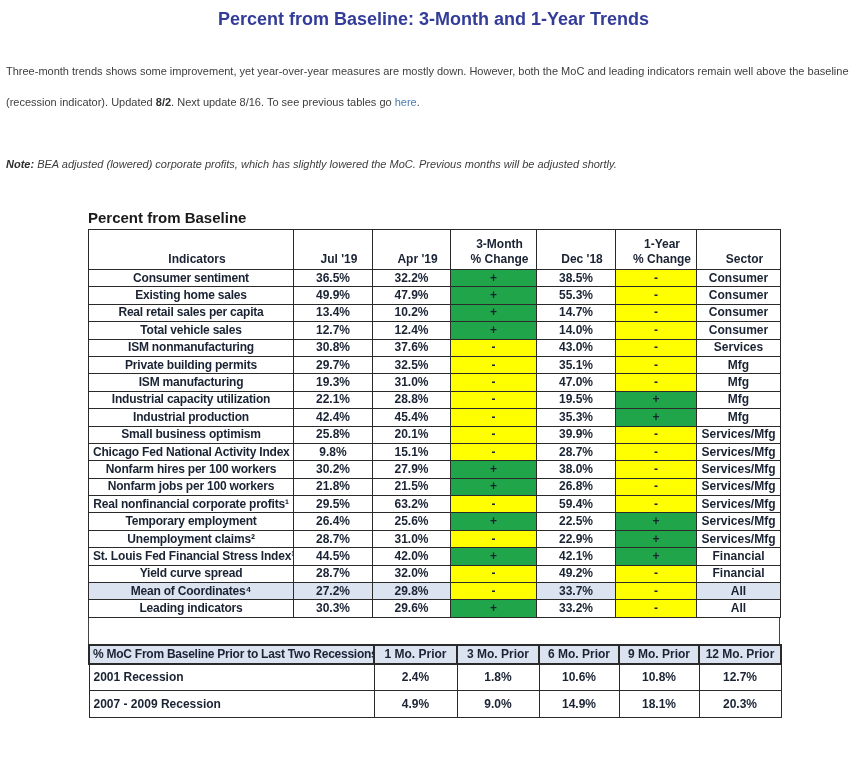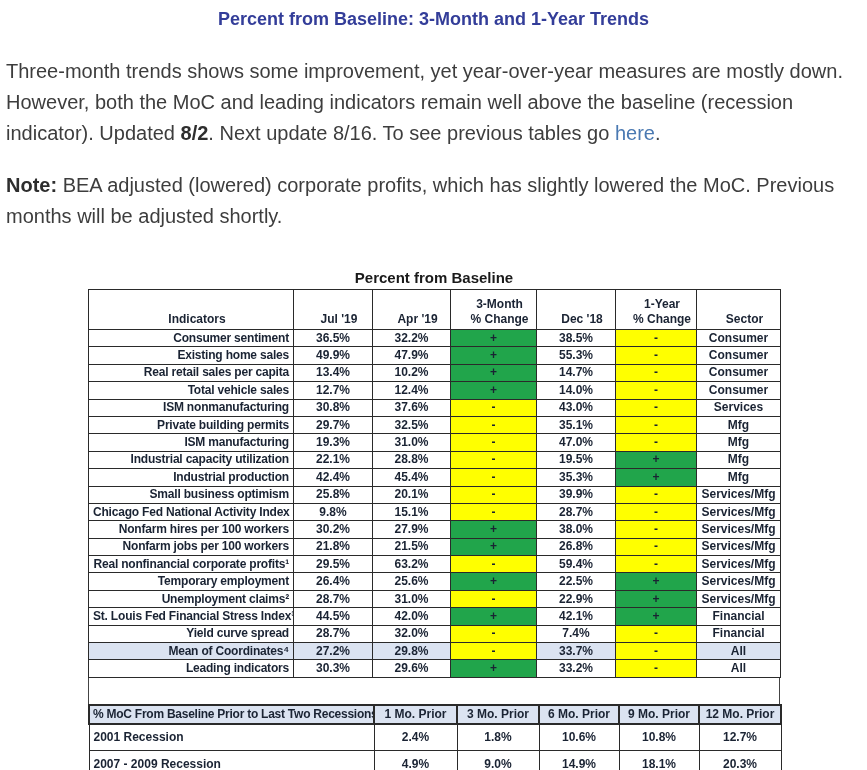--- a/index.html
+++ b/index.html
@@ -20,32 +20,31 @@
   }
   .page-title{
     margin:9px 0 0 0;
     text-align:center;
     font-size:18px;
     font-weight:bold;
     color:var(--title-color);
   }
   .para{
     margin:26px 6px 0 6px;
-    font-size:20px;
+    font-size:11px;
     line-height:31px;
     color:var(--body-text);
   }
   .para b{color:#2e2e2e;}
   .para a{color:var(--link-color);text-decoration:none;cursor:pointer;}
-  .note{margin-top:21px;}
+  .note{margin-top:31px;font-style:italic;}
   .tbl-title{
-    margin:37px 0 3px 0;
+    margin:29px 0 3px 0;
     width:692px;
     margin-left:88px;
-    text-align:center;
     font-size:15px;
     font-weight:bold;
     color:#1a1a1a;
   }
   table{
     border-collapse:collapse;
     table-layout:fixed;
     margin-left:88px;
     width:692px;
     font-size:12px;
@@ -65,21 +64,21 @@
   }
   #main-table td{
     border:1px solid #2a2a2a;
     height:17.4px;
     padding:0 4px;
     text-align:center;
     white-space:nowrap;
     overflow:hidden;
     line-height:15px;
   }
-  #main-table td.ind{text-align:right;letter-spacing:-0.2px;}
+  #main-table td.ind{text-align:center;letter-spacing:-0.2px;}
   td.pos{background:var(--pos);}
   td.neg{background:var(--neg);}
   tr.hl td{background:var(--hl);border-top:2px solid #000;border-bottom:2px solid #000;}
   tr.hl td.neg{background:var(--neg);}
   tr.hl td:first-child{border-left:2px solid #000;}
   tr.hl td:last-child{border-right:2px solid #000;}
   .tbl-gap{
     width:692px;margin-left:88px;height:26px;
     border-left:1px solid #444;border-right:1px solid #444;
   }
@@ -306,21 +305,21 @@
         <td class="pos">+</td>
         <td>42.1%</td>
         <td class="pos">+</td>
         <td class="sec">Financial</td>
       </tr>
       <tr>
         <td class="ind">Yield curve spread</td>
         <td>28.7%</td>
         <td>32.0%</td>
         <td class="neg">-</td>
-        <td>7.4%</td>
+        <td>49.2%</td>
         <td class="neg">-</td>
         <td class="sec">Financial</td>
       </tr>
       <tr class="hl">
         <td class="ind">Mean of Coordinates⁴</td>
         <td>27.2%</td>
         <td>29.8%</td>
         <td class="neg">-</td>
         <td>33.7%</td>
         <td class="neg">-</td>

